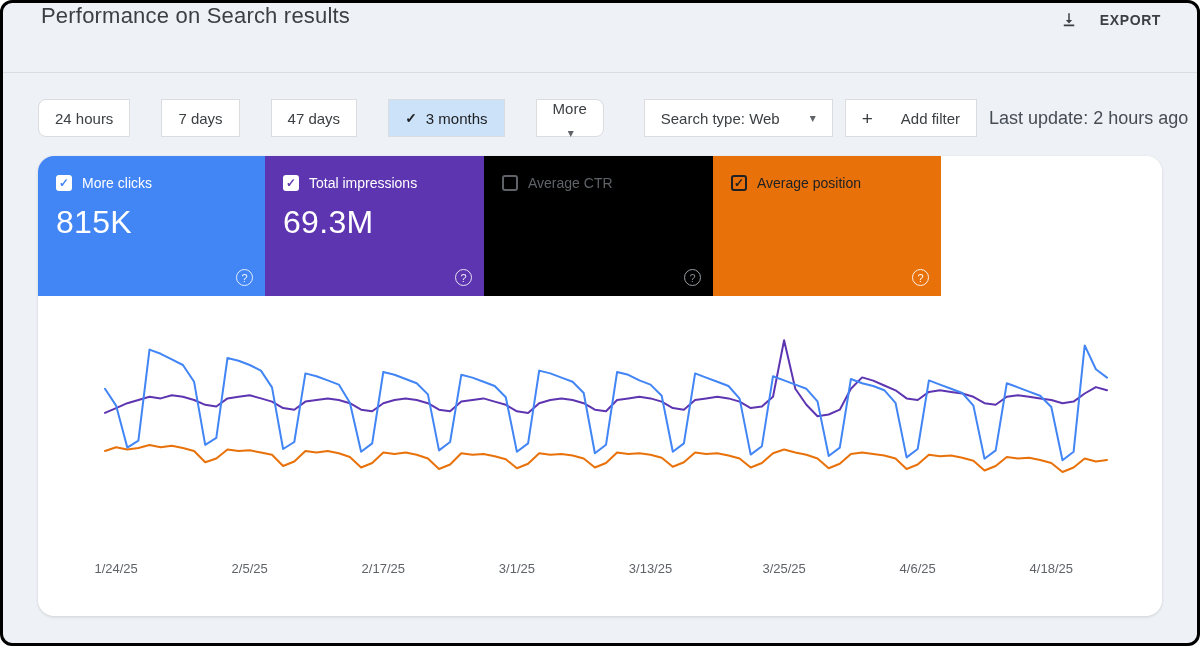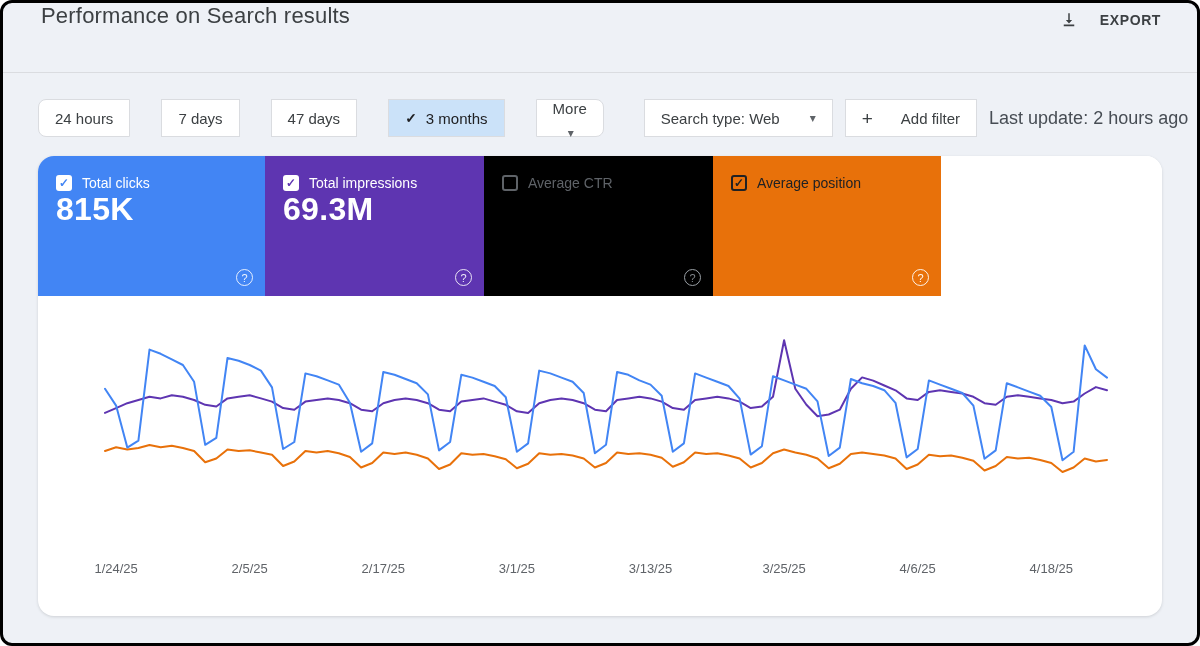--- a/index.html
+++ b/index.html
@@ -82,21 +82,21 @@
   .checkbox {
     width: 16px; height: 16px; border-radius: 3px; flex: 0 0 16px;
     display: flex; align-items: center; justify-content: center;
     font-size: 12px; font-weight: 700; cursor: pointer;
   }
   .cb-filled { background: #ffffff; }
   .cb-check-blue   { color: #4285f4; }
   .cb-check-purple { color: #5e35b1; }
   .cb-dark   { border: 2px solid #202124; color: #202124; background: transparent; }
   .cb-empty  { border: 2px solid #5f6368; background: transparent; }
-  .tile-value { font-size: 32px; font-weight: 700; letter-spacing: 0.3px; }
+  .tile-value { font-size: 32px; font-weight: 400; margin-top: 13px; letter-spacing: 0.3px; }
   .help {
     position: absolute; right: 12px; bottom: 10px;
     width: 17px; height: 17px; border-radius: 50%;
     border: 1.5px solid rgba(255,255,255,0.85); color: rgba(255,255,255,0.9);
     font-size: 11px; display: flex; align-items: center; justify-content: center;
     cursor: pointer;
   }
   .tile-ctr .help      { border-color: #9aa0a6; color: #80868b; }
   .tile-position .help { border-color: rgba(255,255,255,0.9); color: #fff7ef; }
   .chart-wrap { width: 1130px; height: 320px; }
@@ -155,21 +155,21 @@
   </div>
 
   <div class="card">
     <div class="tiles">
 
       <div class="tile tile-clicks">
         <div class="label-row">
           <span class="checkbox cb-filled">
             <span class="cb-check-blue">✓</span>
           </span>
-          <span>Total clicks</span>
+          <span>More clicks</span>
         </div>
         <div class="tile-value">815K</div>
         <span class="help">?</span>
       </div>
 
       <div class="tile tile-impressions">
         <div class="label-row">
           <span class="checkbox cb-filled">
             <span class="cb-check-purple">✓</span>
           </span>

